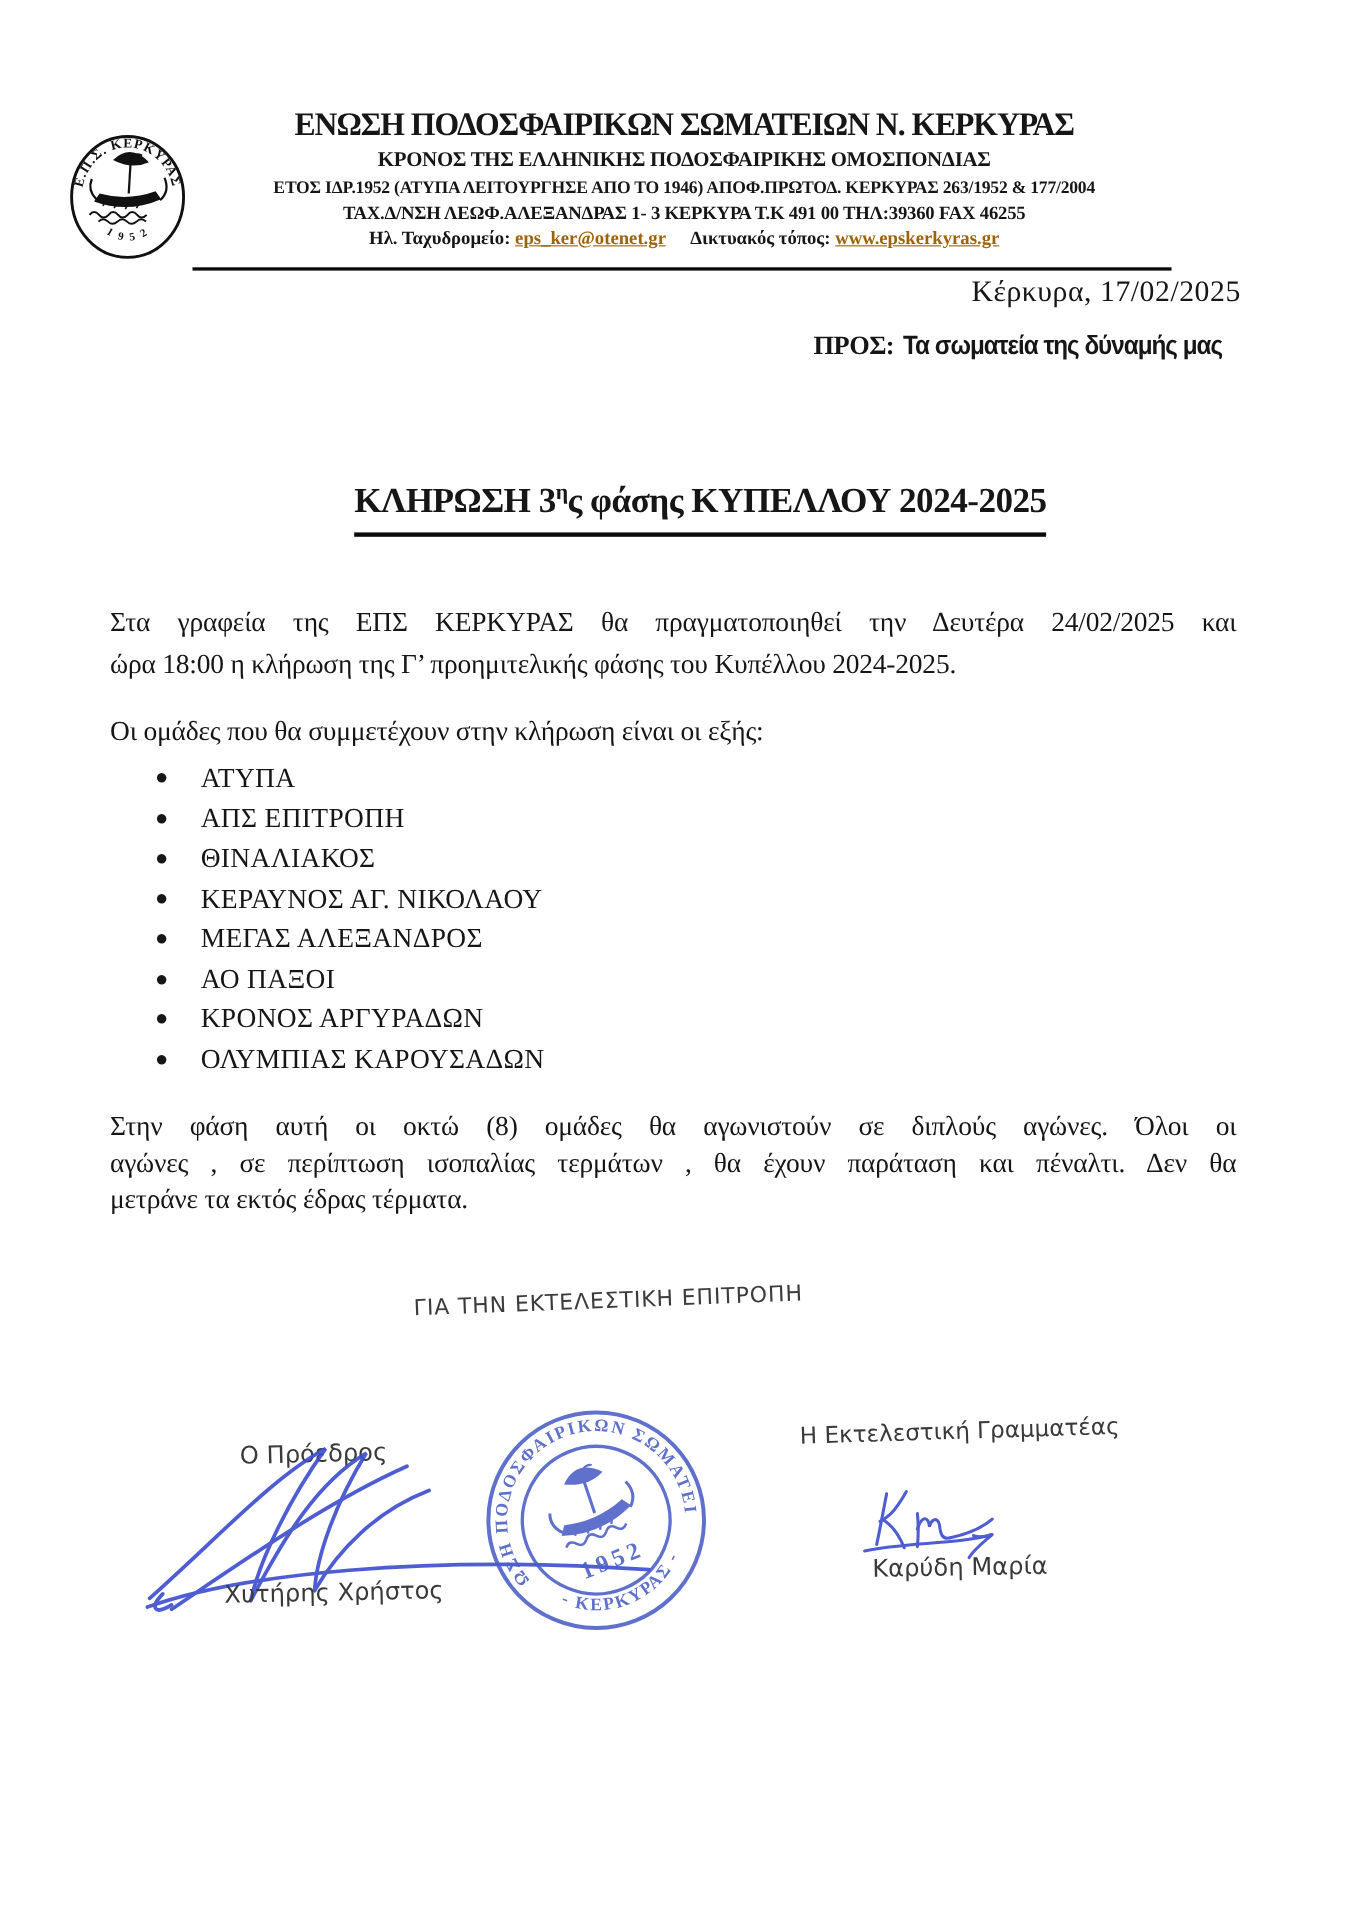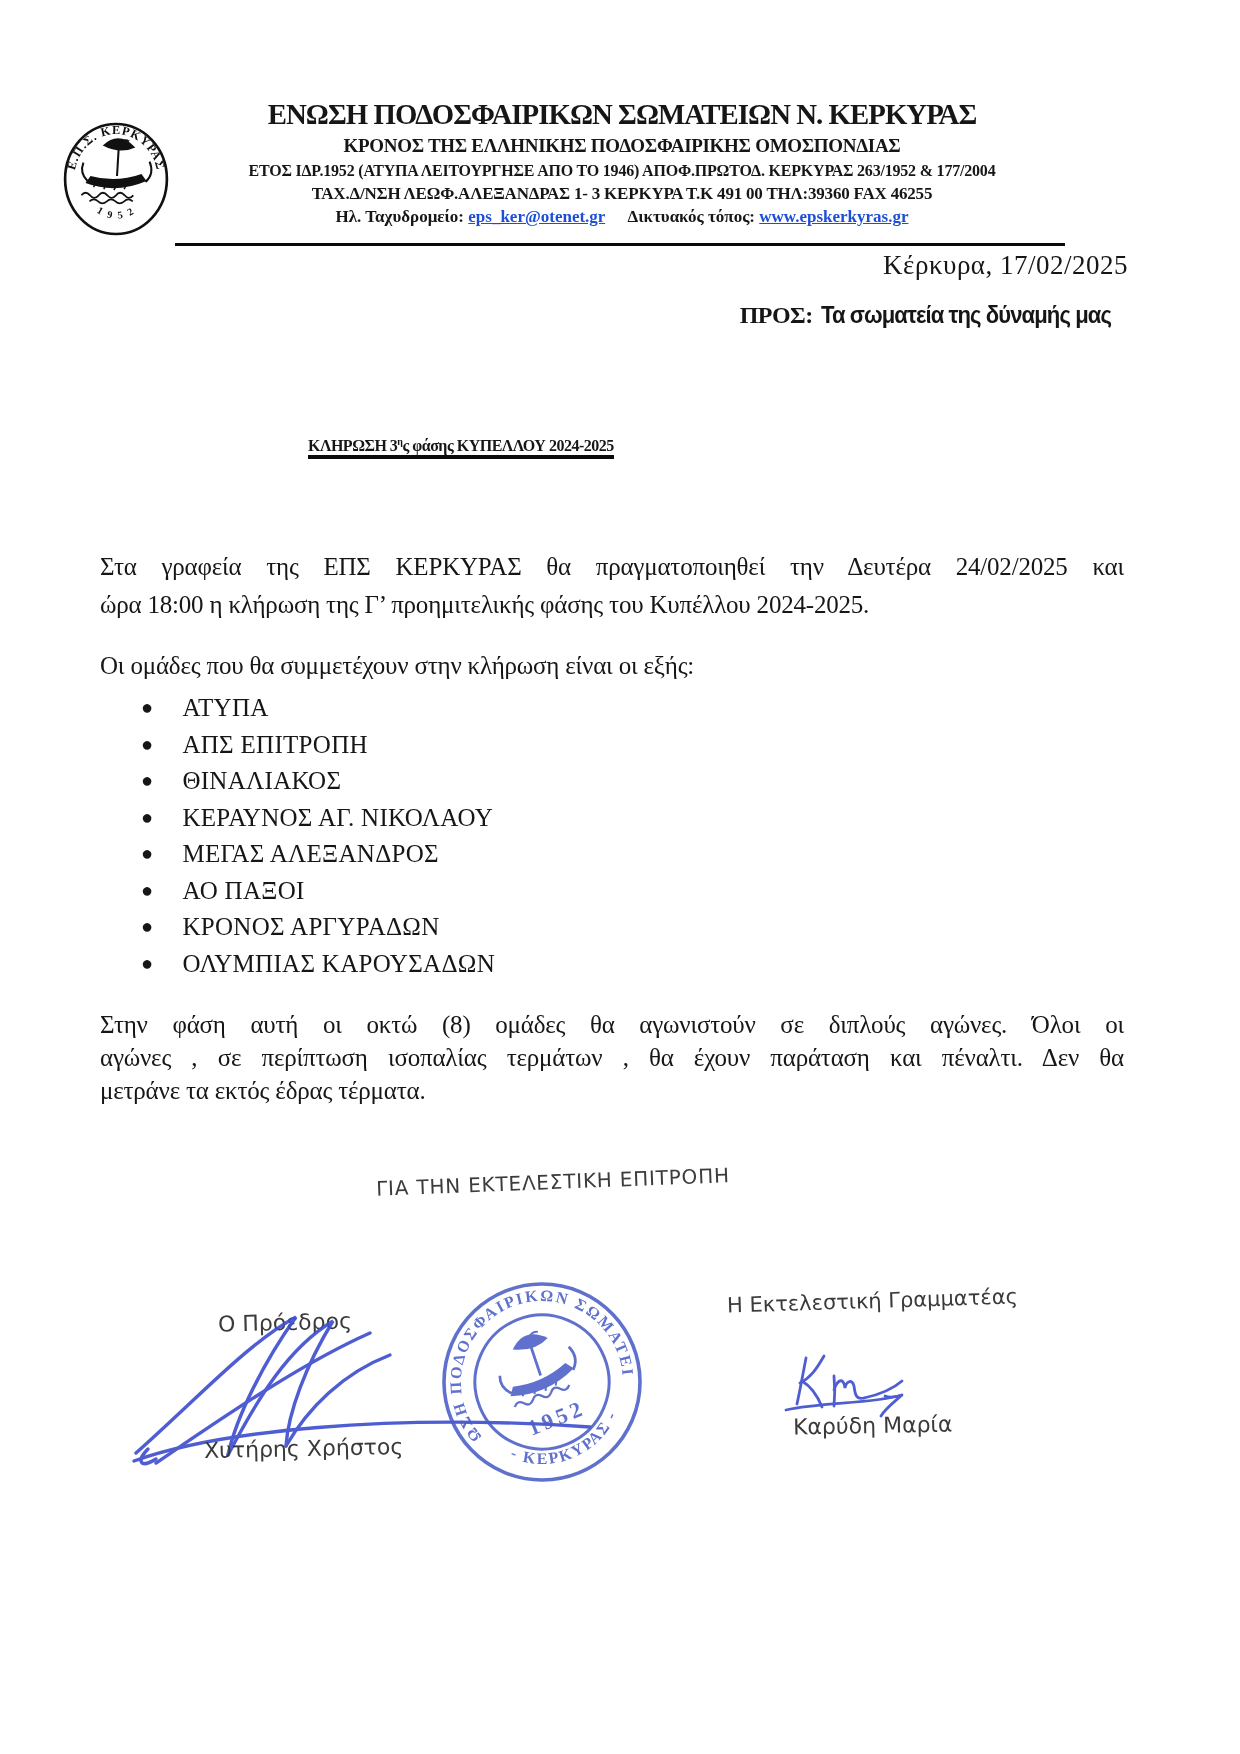--- a/index.html
+++ b/index.html
@@ -8,32 +8,32 @@
   .page { position:relative; width:1240px; height:1754px; background:#ffffff; overflow:hidden; margin:0 auto; }
 
   
   .logo { position:absolute; left:62px; top:122px; width:108px; height:114px; }
   .header-text { position:absolute; left:178px; top:96px; width:888px; text-align:center; }
   .h-line1 { font-size:30px; font-weight:bold; letter-spacing:-1px; line-height:36px; transform:scaleX(.96); }
   .h-line2 { font-size:19px; font-weight:bold; letter-spacing:-.3px; line-height:24px; margin-top:2px; }
   .h-line3 { font-size:16px; font-weight:bold; letter-spacing:-.2px; line-height:22px; margin-top:2px; }
   .h-line4 { font-size:17px; font-weight:bold; letter-spacing:-.2px; line-height:23px; }
   .h-line5 { font-size:17px; font-weight:bold; line-height:23px; }
-  .h-line5 a { color:#1d4ed8; text-decoration:underline; font-weight:bold; }
+  .h-line5 a { color:#a16207; text-decoration:underline; font-weight:bold; }
   .h-line5 .gap { display:inline-block; width:14px; }
   .rule { position:absolute; left:175px; top:243px; width:890px; height:3px; background:#0a0a0a; }
 
   
   .date { position:absolute; right:112px; top:250px; font-size:27px; letter-spacing:.5px; }
   .pros { position:absolute; right:104px; top:301px; white-space:nowrap; }
   .pros .lbl { font-size:24px; font-weight:bold; font-family:Liberation Serif, serif; letter-spacing:-.5px; }
   .pros .txt { font-size:24px; font-weight:bold; font-family:"Liberation Sans","DejaVu Sans",sans-serif; letter-spacing:-1px; margin-left:8px; transform:scaleX(.92); display:inline-block; transform-origin:left; }
 
   
-  .title { position:absolute; left:308px; top:436px; font-size:16px; font-weight:bold; letter-spacing:-.5px; border-bottom:4px solid #0a0a0a; padding-bottom:0; white-space:nowrap; }
+  .title { position:absolute; left:322px; top:436px; font-size:32px; font-weight:bold; letter-spacing:-.5px; border-bottom:4px solid #0a0a0a; padding-bottom:11px; white-space:nowrap; }
   .title sup { font-size:62%; vertical-align:super; }
 
   
   .para { position:absolute; left:100px; width:1024px; font-size:25px; letter-spacing:-.2px; }
   .para1 { top:548px; line-height:38px; }
   .para2 { top:1008px; line-height:33px; }
   .just { text-align:justify; text-align-last:justify; }
   .list-intro { position:absolute; left:100px; top:652px; font-size:25px; letter-spacing:-.2px; }
   .team-list { position:absolute; left:141px; top:694px; }
   .team-row { display:flex; align-items:baseline; height:36.5px; font-size:25px; letter-spacing:.3px; }

